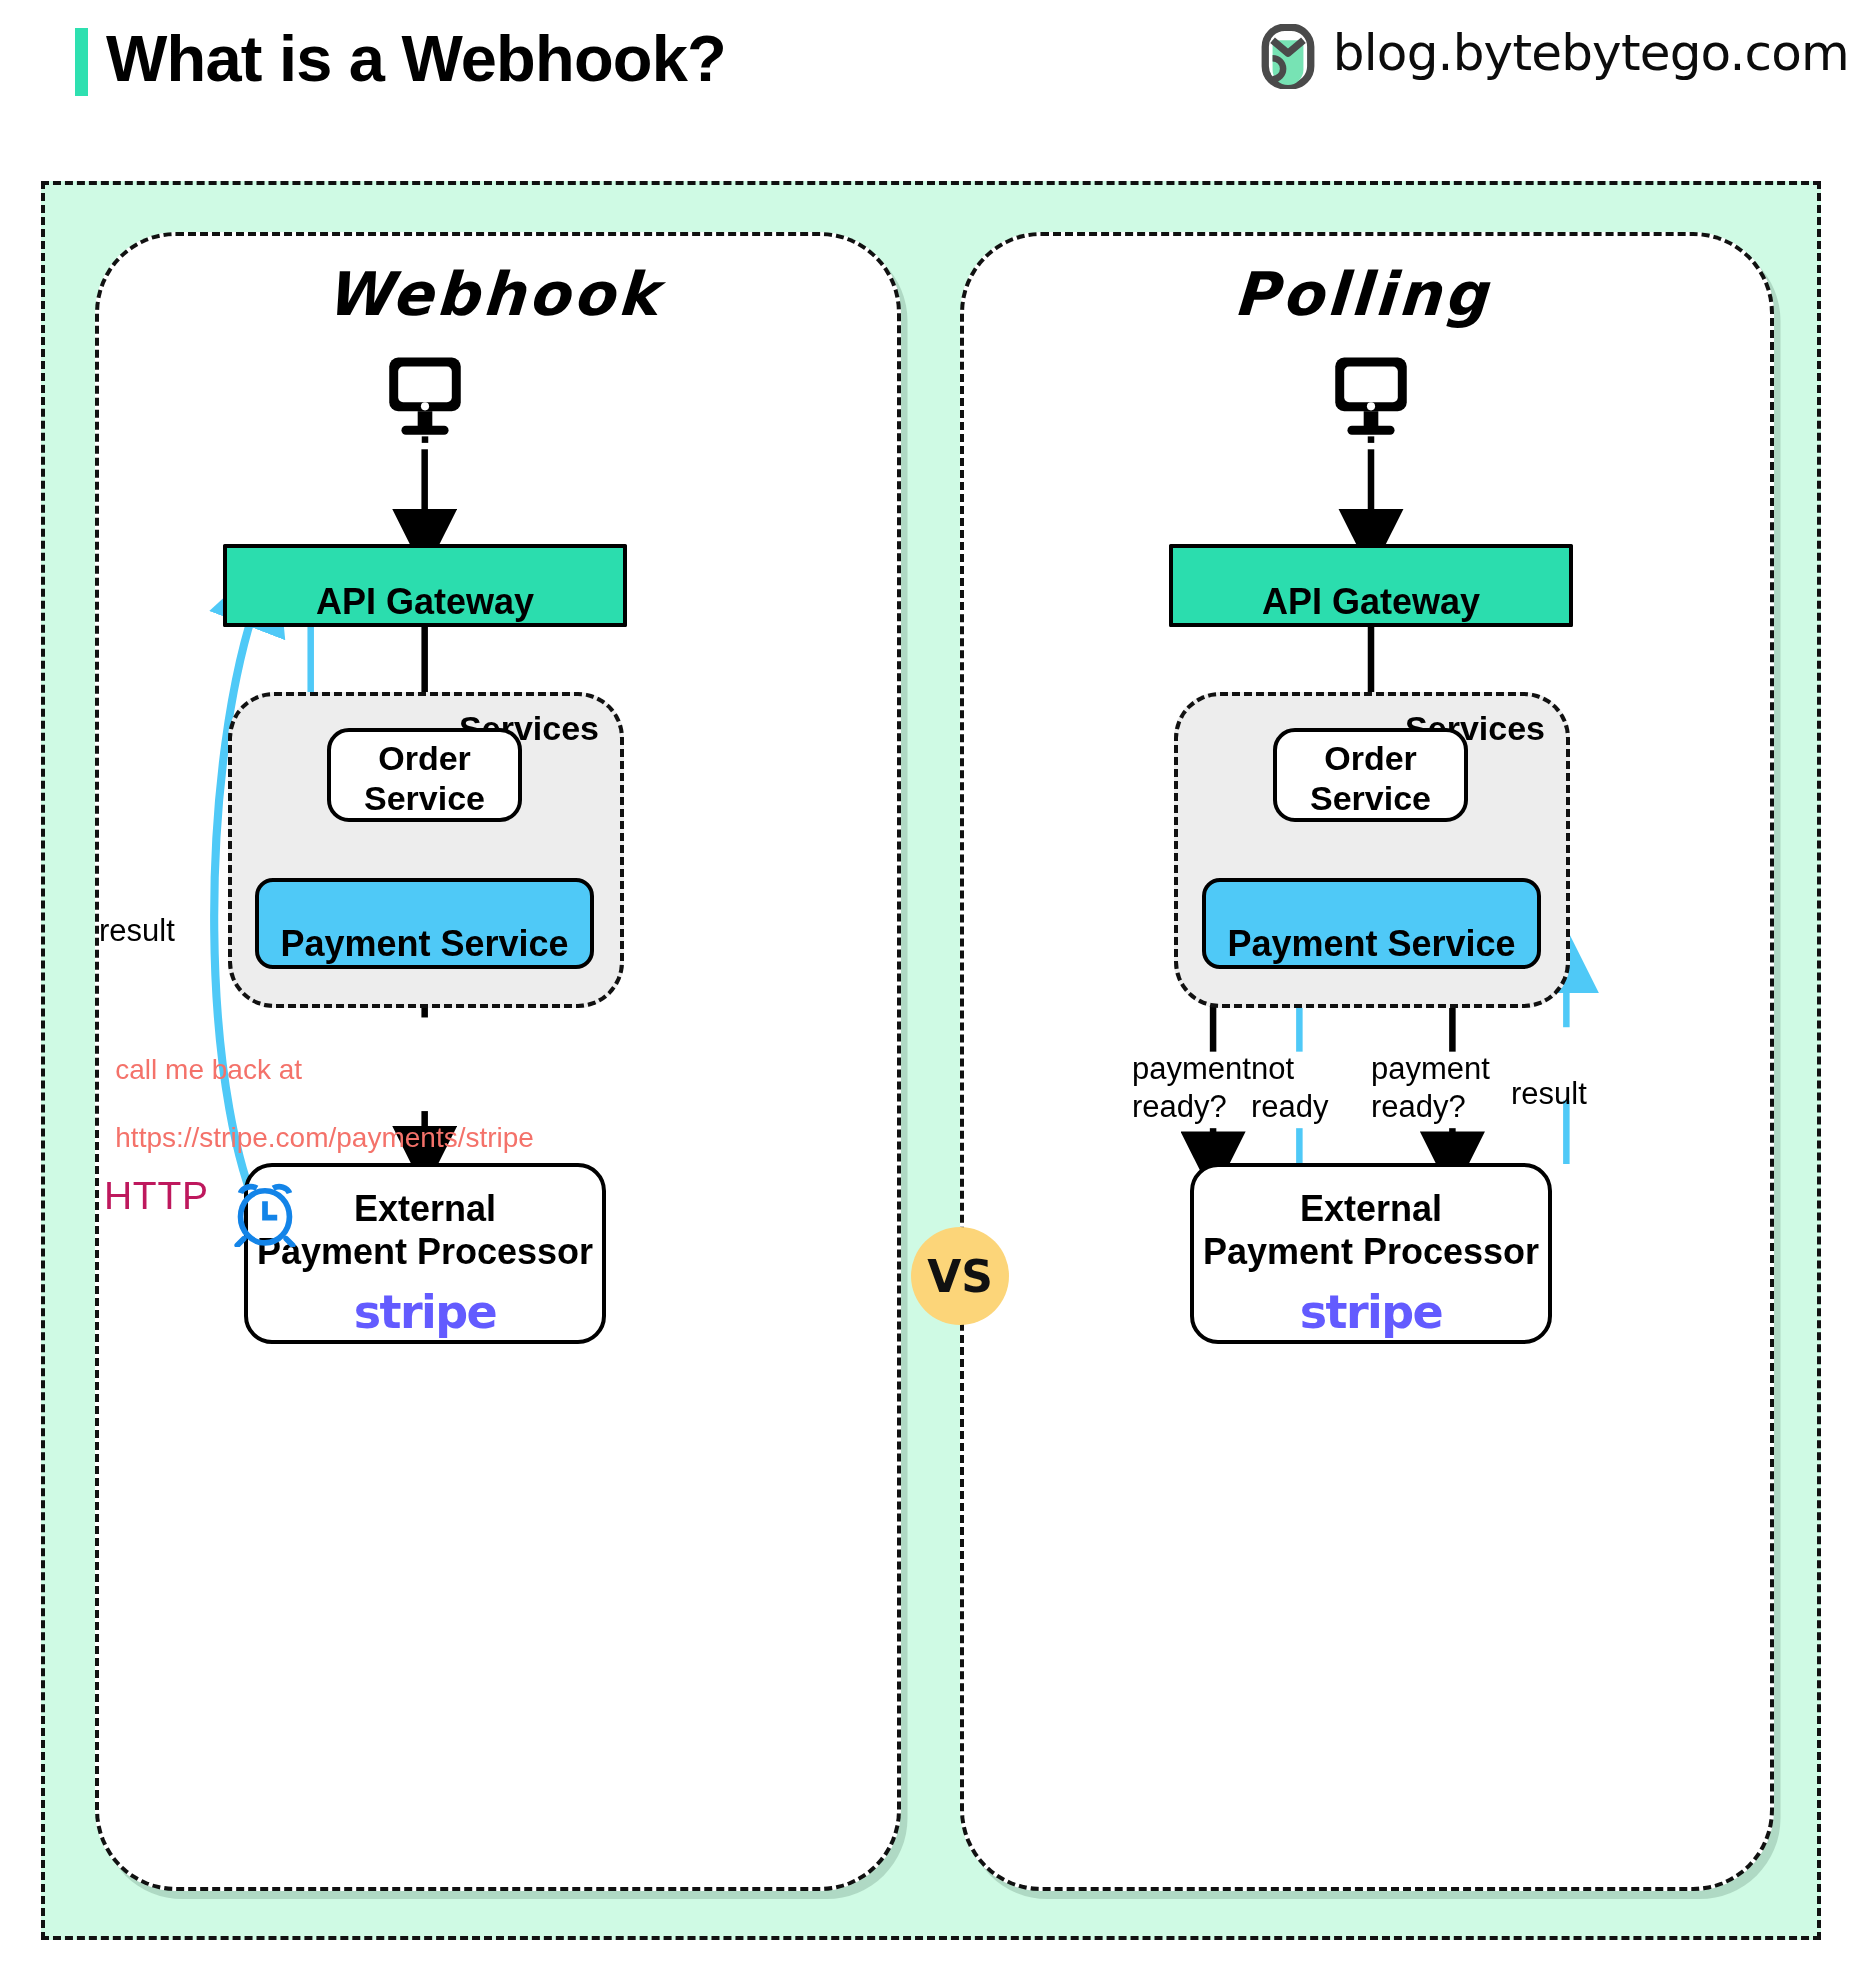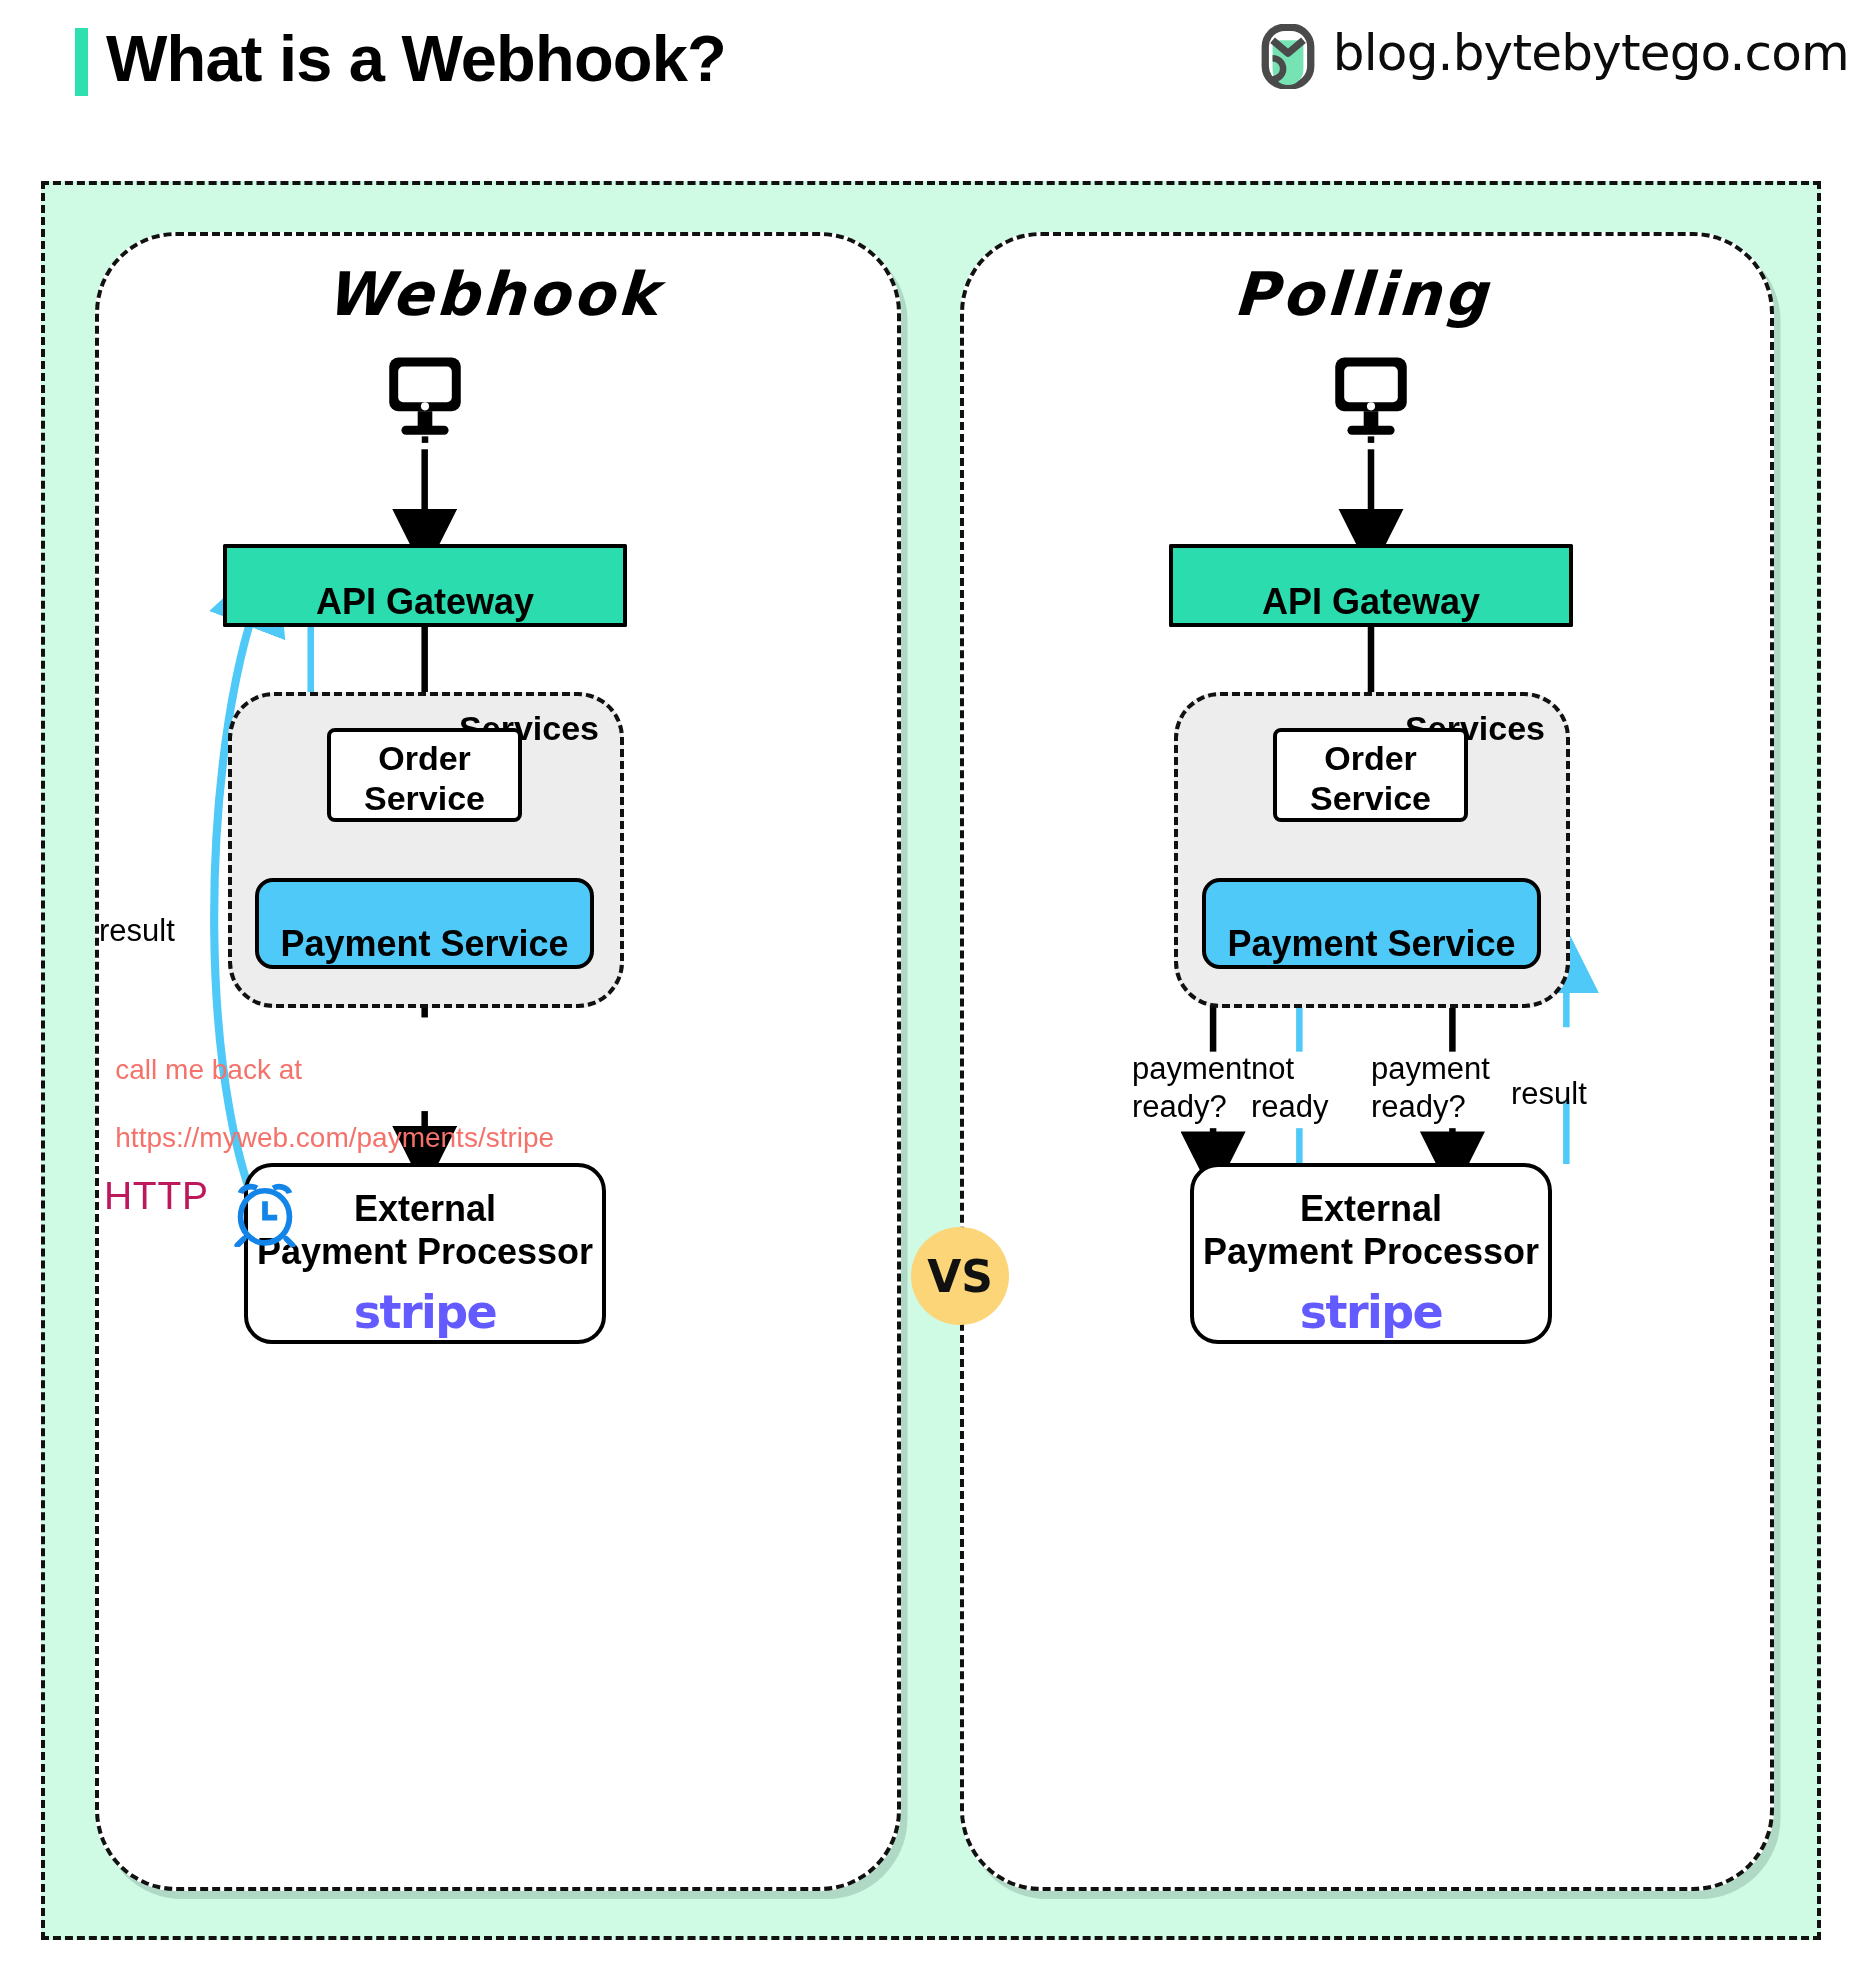--- a/index.html
+++ b/index.html
@@ -70,21 +70,21 @@
 
   
   .node{position:absolute;box-sizing:border-box;display:flex;
         flex-direction:column;align-items:center;justify-content:flex-end;
         text-align:center;color:#000;font-weight:bold;}
   .gateway{
     background:#2BDDAE;border:4.1px solid #000;border-radius:1.6px;
     font-size:36px;
   }
   .svc-box{
-    background:#ffffff;border:4.1px solid #000;border-radius:8px;
+    background:#ffffff;border:4.1px solid #000;border-radius:22px;
     font-size:34px;line-height:1.18;
   }
   .payment-box{
     background:#4FC9F7;border:4.1px solid #000;border-radius:18px;
     font-size:36px;
   }
   .external-box{
     background:#ffffff;border:4.1px solid #000;border-radius:28px;
     font-size:36px;line-height:1.2;
   }
@@ -188,21 +188,21 @@
       <span>Order</span>
       <span>Service</span>
     </div>
 
     <div class="node payment-box" style="left:156px;top:642px;width:339px;height:91px;">
       <span>Payment Service</span>
     </div>
 
     <div class="annot annot-red" style="left:16.3px;top:783px;width:619px;">
       <div>call me back at</div>
-      <div>https://myweb.com/payments/stripe</div>
+      <div>https://stripe.com/payments/stripe</div>
     </div>
 
     <div class="node external-box" style="left:145px;top:927px;width:362px;height:181px;">
       <span>External</span>
       <span>Payment Processor</span>
       <span class="stripe-logo">stripe</span>
     </div>
 
     <div class="annot" style="left:0px;top:676px;width:160px;">result</div>
 

